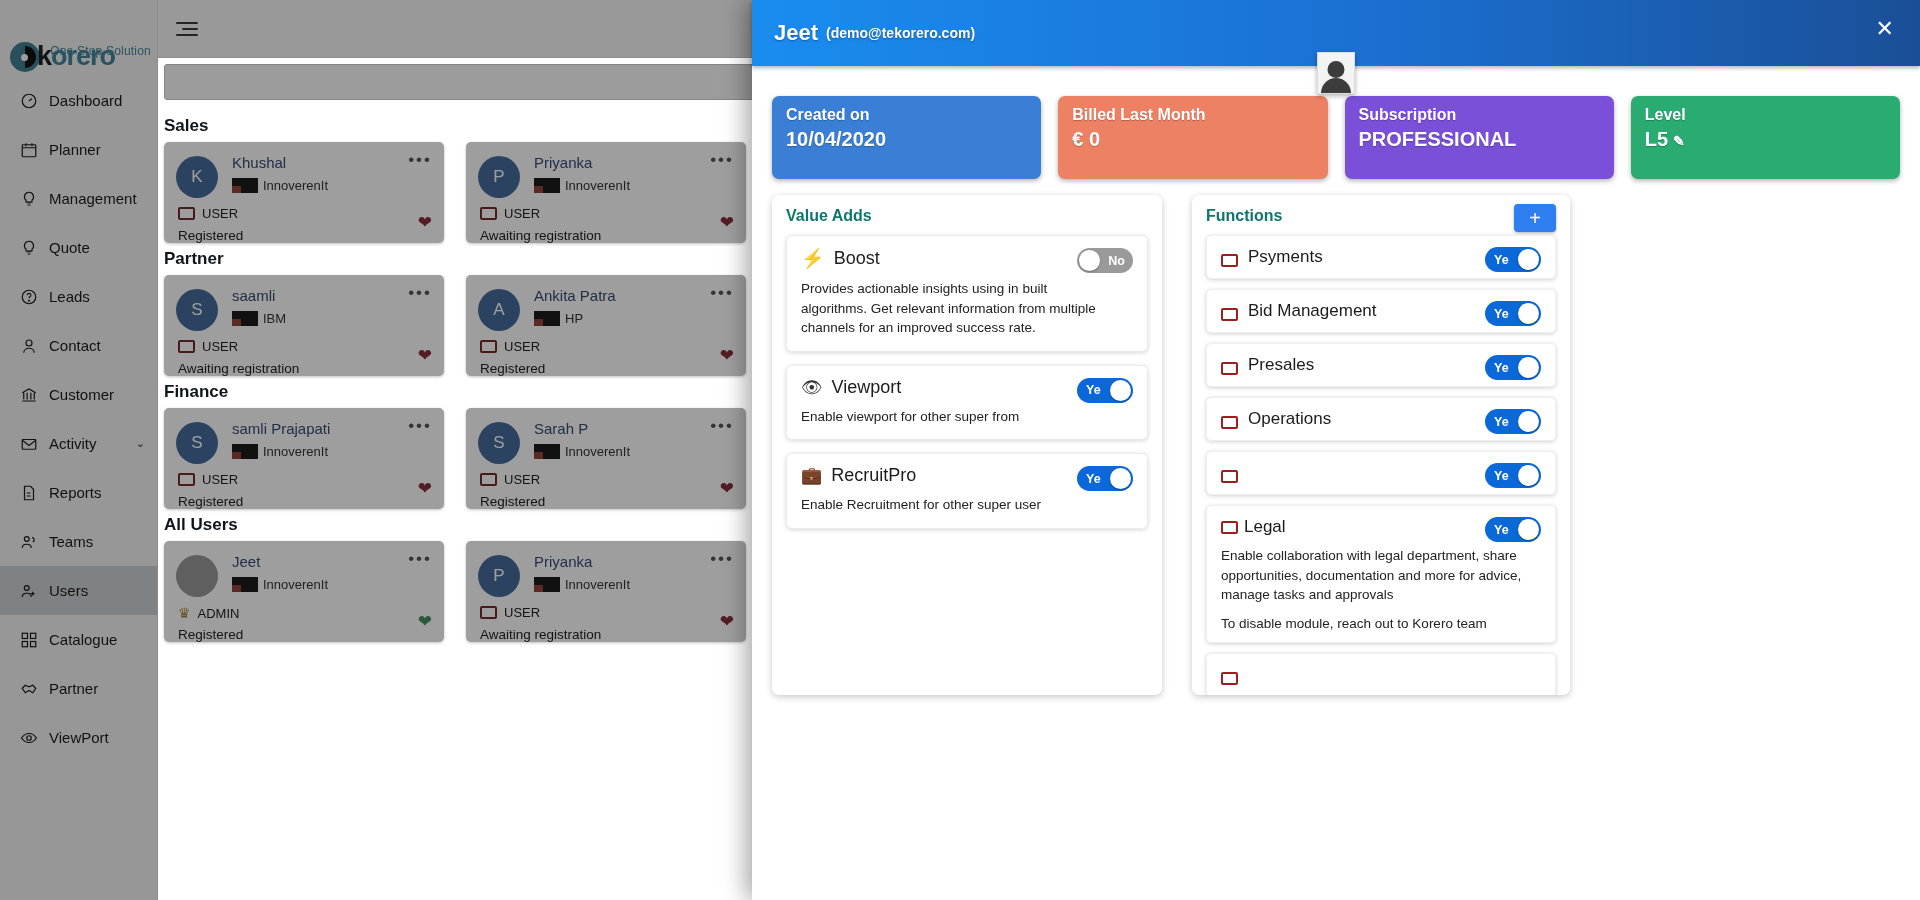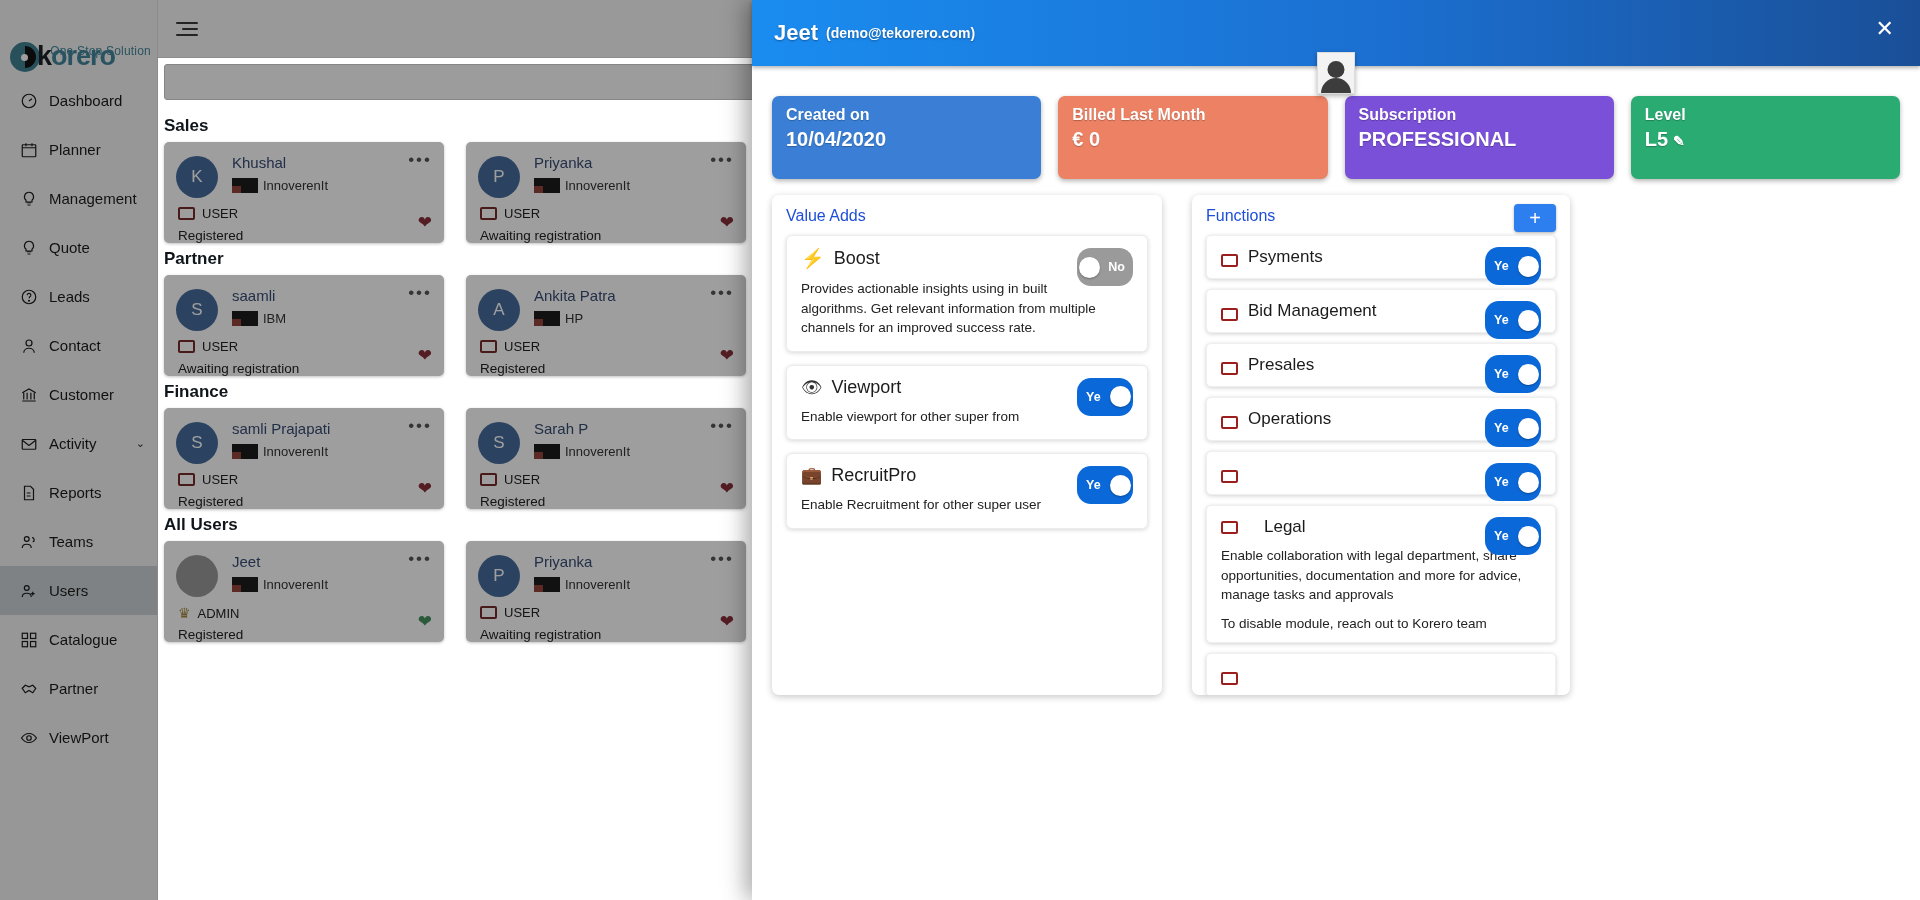--- a/index.html
+++ b/index.html
@@ -147,40 +147,40 @@
   .stat .val { font-size: 20px; font-weight: bold; margin-top: 4px; text-shadow: 0 1px 1px rgba(0,0,0,.25); }
   .stat .val .pencil { font-size: 14px; margin-left: 5px; }
 
   .panes { display: flex; gap: 30px; padding: 16px 20px 0 20px; }
   .pane {
     background: #fff; border-radius: 7px; box-shadow: 0 2px 7px rgba(0,0,0,.22);
     padding: 12px 14px 16px 14px;
   }
   .pane.left { width: 390px; }
   .pane.right { width: 378px; position: relative; max-height: 500px; overflow: hidden; }
-  .pane-title { font-size: 16px; font-weight: normal; color: #1d4ed8; margin-bottom: 10px; }
+  .pane-title { font-size: 16px; font-weight: bold; color: #0f766e; margin-bottom: 10px; }
   .plus-btn {
     position: absolute; right: 14px; top: 9px; width: 42px; height: 28px;
     background: #2d7ff0; border-radius: 4px; color: #fff; font-size: 20px;
     display: flex; align-items: center; justify-content: center; cursor: pointer;
     box-shadow: 0 1px 3px rgba(0,0,0,.3);
   }
 
   .va-card {
     background: #fff; border: 1px solid #ececec; border-radius: 6px;
     box-shadow: 0 1px 4px rgba(0,0,0,.16);
     padding: 11px 14px 13px 14px; margin-bottom: 13px; position: relative;
   }
   .va-head { display: flex; align-items: center; gap: 9px; }
   .va-name { font-size: 18px; color: #1c1c1c; }
   .va-desc { font-size: 13.5px; color: #222; line-height: 1.45; margin-top: 9px; max-width: 300px; }
 
   .toggle {
     position: absolute; right: 14px; top: 12px;
-    width: 56px; height: 38px; border-radius: 14px; cursor: pointer;
+    width: 56px; height: 25px; border-radius: 14px; cursor: pointer;
     display: flex; align-items: center;
   }
   .toggle.on { background: #0a68d8; justify-content: flex-end; }
   .toggle.off { background: #9a9a9a; justify-content: flex-start; }
   .toggle .knob {
     width: 21px; height: 21px; border-radius: 50%; background: #fff; margin: 0 2px;
     box-shadow: 0 1px 2px rgba(0,0,0,.3); flex: 0 0 auto;
   }
   .toggle .tlbl {
     position: absolute; font-size: 12.5px; color: #fff; font-weight: bold;
@@ -191,21 +191,21 @@
   .fn-card {
     background: #fff; border: 1px solid #efefef; border-radius: 5px;
     box-shadow: 0 1px 4px rgba(0,0,0,.18);
     padding: 11px 14px; margin-bottom: 10px; position: relative; min-height: 44px;
     display: flex; align-items: flex-end; gap: 10px;
   }
   .fn-name { font-size: 17px; color: #1b1b1b; }
   .fn-desc { font-size: 13.5px; color: #222; line-height: 1.45; margin-top: 9px; max-width: 310px; }
   .fn-note { font-size: 13.5px; color: #222; margin-top: 11px; }
   .fn-card.tall { display: block; }
-  .fn-card.tall .fn-head { display: flex; align-items: center; gap: 26px; }
+  .fn-card.tall .fn-head { display: flex; align-items: center; gap: 6px; }
   .fn-card .toggle { top: 11px; }
   .bolt { color: #c62828; font-size: 19px; }
   .eye { font-size: 17px; color: #333; }
   .rp { font-size: 17px; color: #b0361f; }
 </style>
 </head>
 <body>
 
 <div id="root">
 

